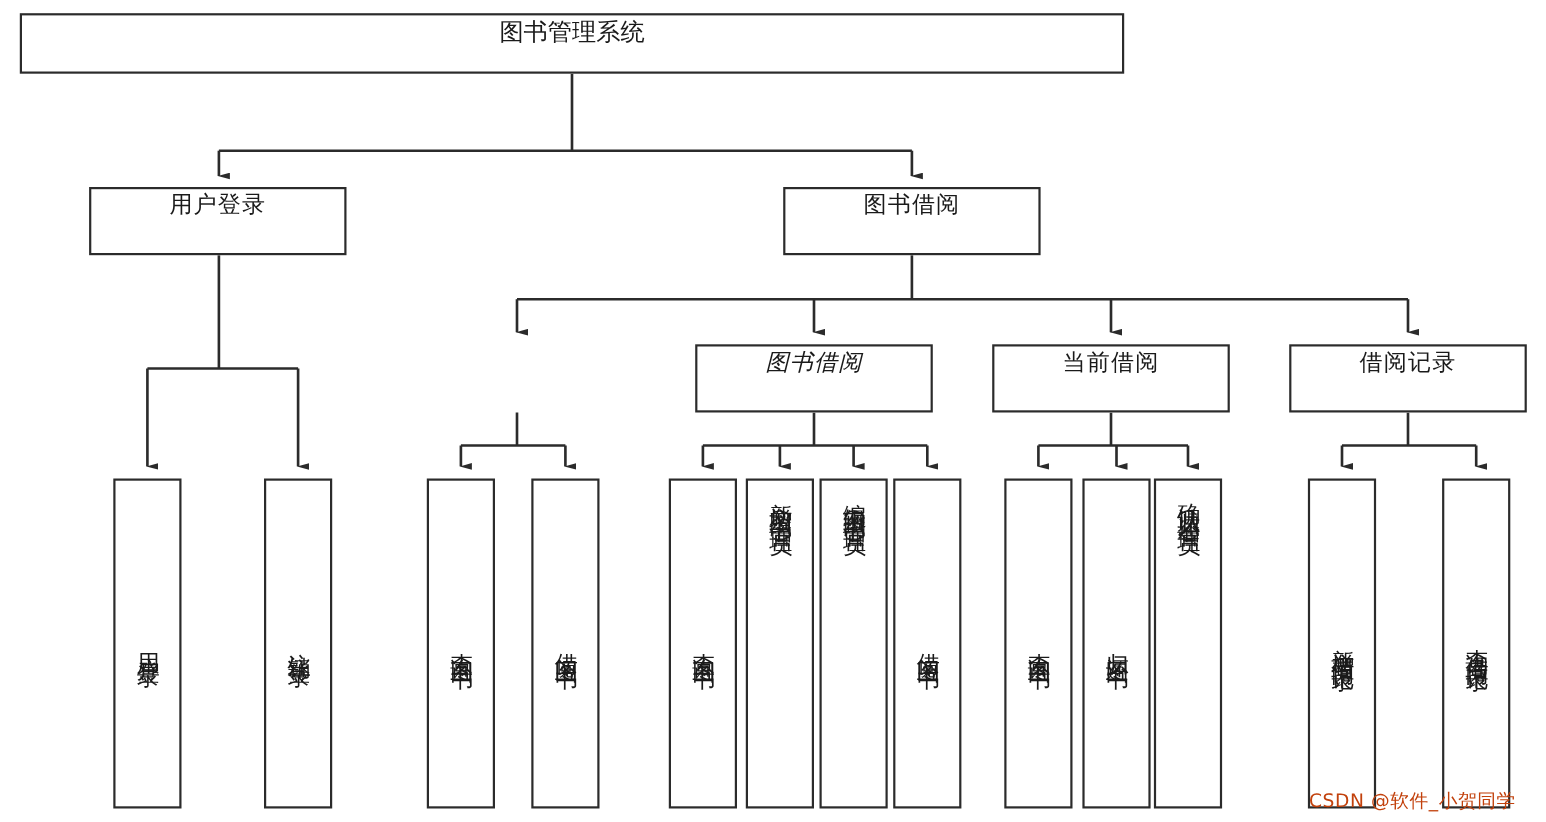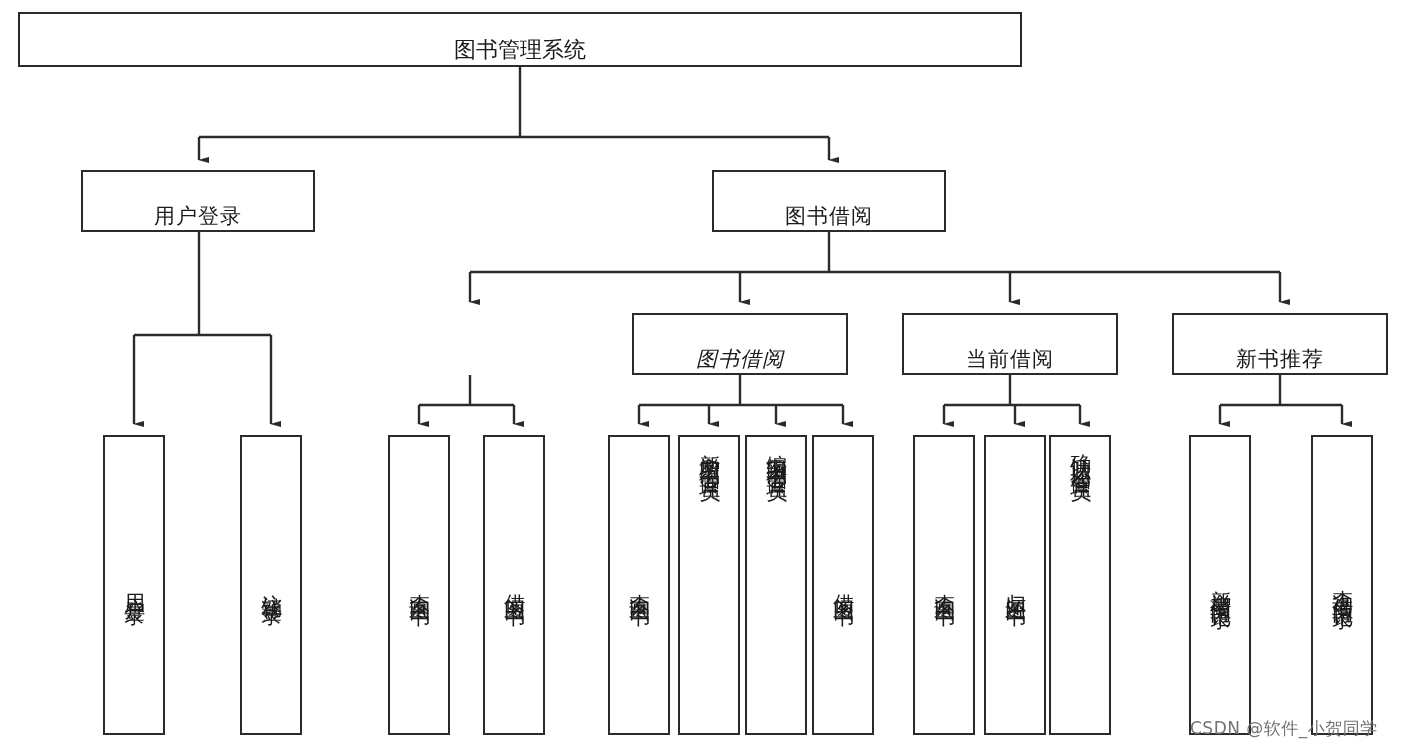--- a/index.html
+++ b/index.html
@@ -16,21 +16,21 @@
     height: 747px;
     background: #ffffff;
     overflow: hidden;
   }
   .node {
     position: absolute;
     box-sizing: border-box;
     border: 2px solid #2b2b2b;
     background: #ffffff;
     display: flex;
-    align-items: flex-end;
+    align-items: flex-start;
     justify-content: center;
     color: #1a1a1a;
   }
   .node.h {
     font-size: 21px;
     letter-spacing: 1px;
   }
   .node.root {
     font-size: 22px;
   }
@@ -135,21 +135,21 @@
     <span>图书借阅</span>
   </div>
 
   <div class="node h" id="node-l3-1" style="left: 632px; top: 313px; width: 216px; height: 62px; font-style: italic;">
     <span>图书借阅</span>
   </div>
   <div class="node h" id="node-l3-2" style="left: 902px; top: 313px; width: 216px; height: 62px;">
     <span>当前借阅</span>
   </div>
   <div class="node h" id="node-l3-3" style="left: 1172px; top: 313px; width: 216px; height: 62px;">
-    <span>新书推荐</span>
+    <span>借阅记录</span>
   </div>
 
   <div class="node" id="leaf-0" style="left: 103px; top: 435px; width: 62px; height: 300px;">
     <div class="leaf-inner">
         <span class="vtext">用户登录</span>
       </div>
   </div>
   <div class="node" id="leaf-1" style="left: 240px; top: 435px; width: 62px; height: 300px;">
     <div class="leaf-inner">
         <span class="vtext">注销登录</span>
@@ -204,15 +204,15 @@
     <div class="leaf-inner">
         <span class="vtext">新增借阅记录</span>
       </div>
   </div>
   <div class="node" id="leaf-12" style="left: 1311px; top: 435px; width: 62px; height: 300px;">
     <div class="leaf-inner">
         <span class="vtext">查询借阅记录</span>
       </div>
   </div>
 
-  <div class="watermark" id="watermark" style="left: 1190px; top: 717px; color: #737373;">CSDN @软件_小贺同学</div>
+  <div class="watermark" id="watermark" style="left: 1190px; top: 717px; color: #c2410c;">CSDN @软件_小贺同学</div>
 
 </div>
 
 </body></html>

